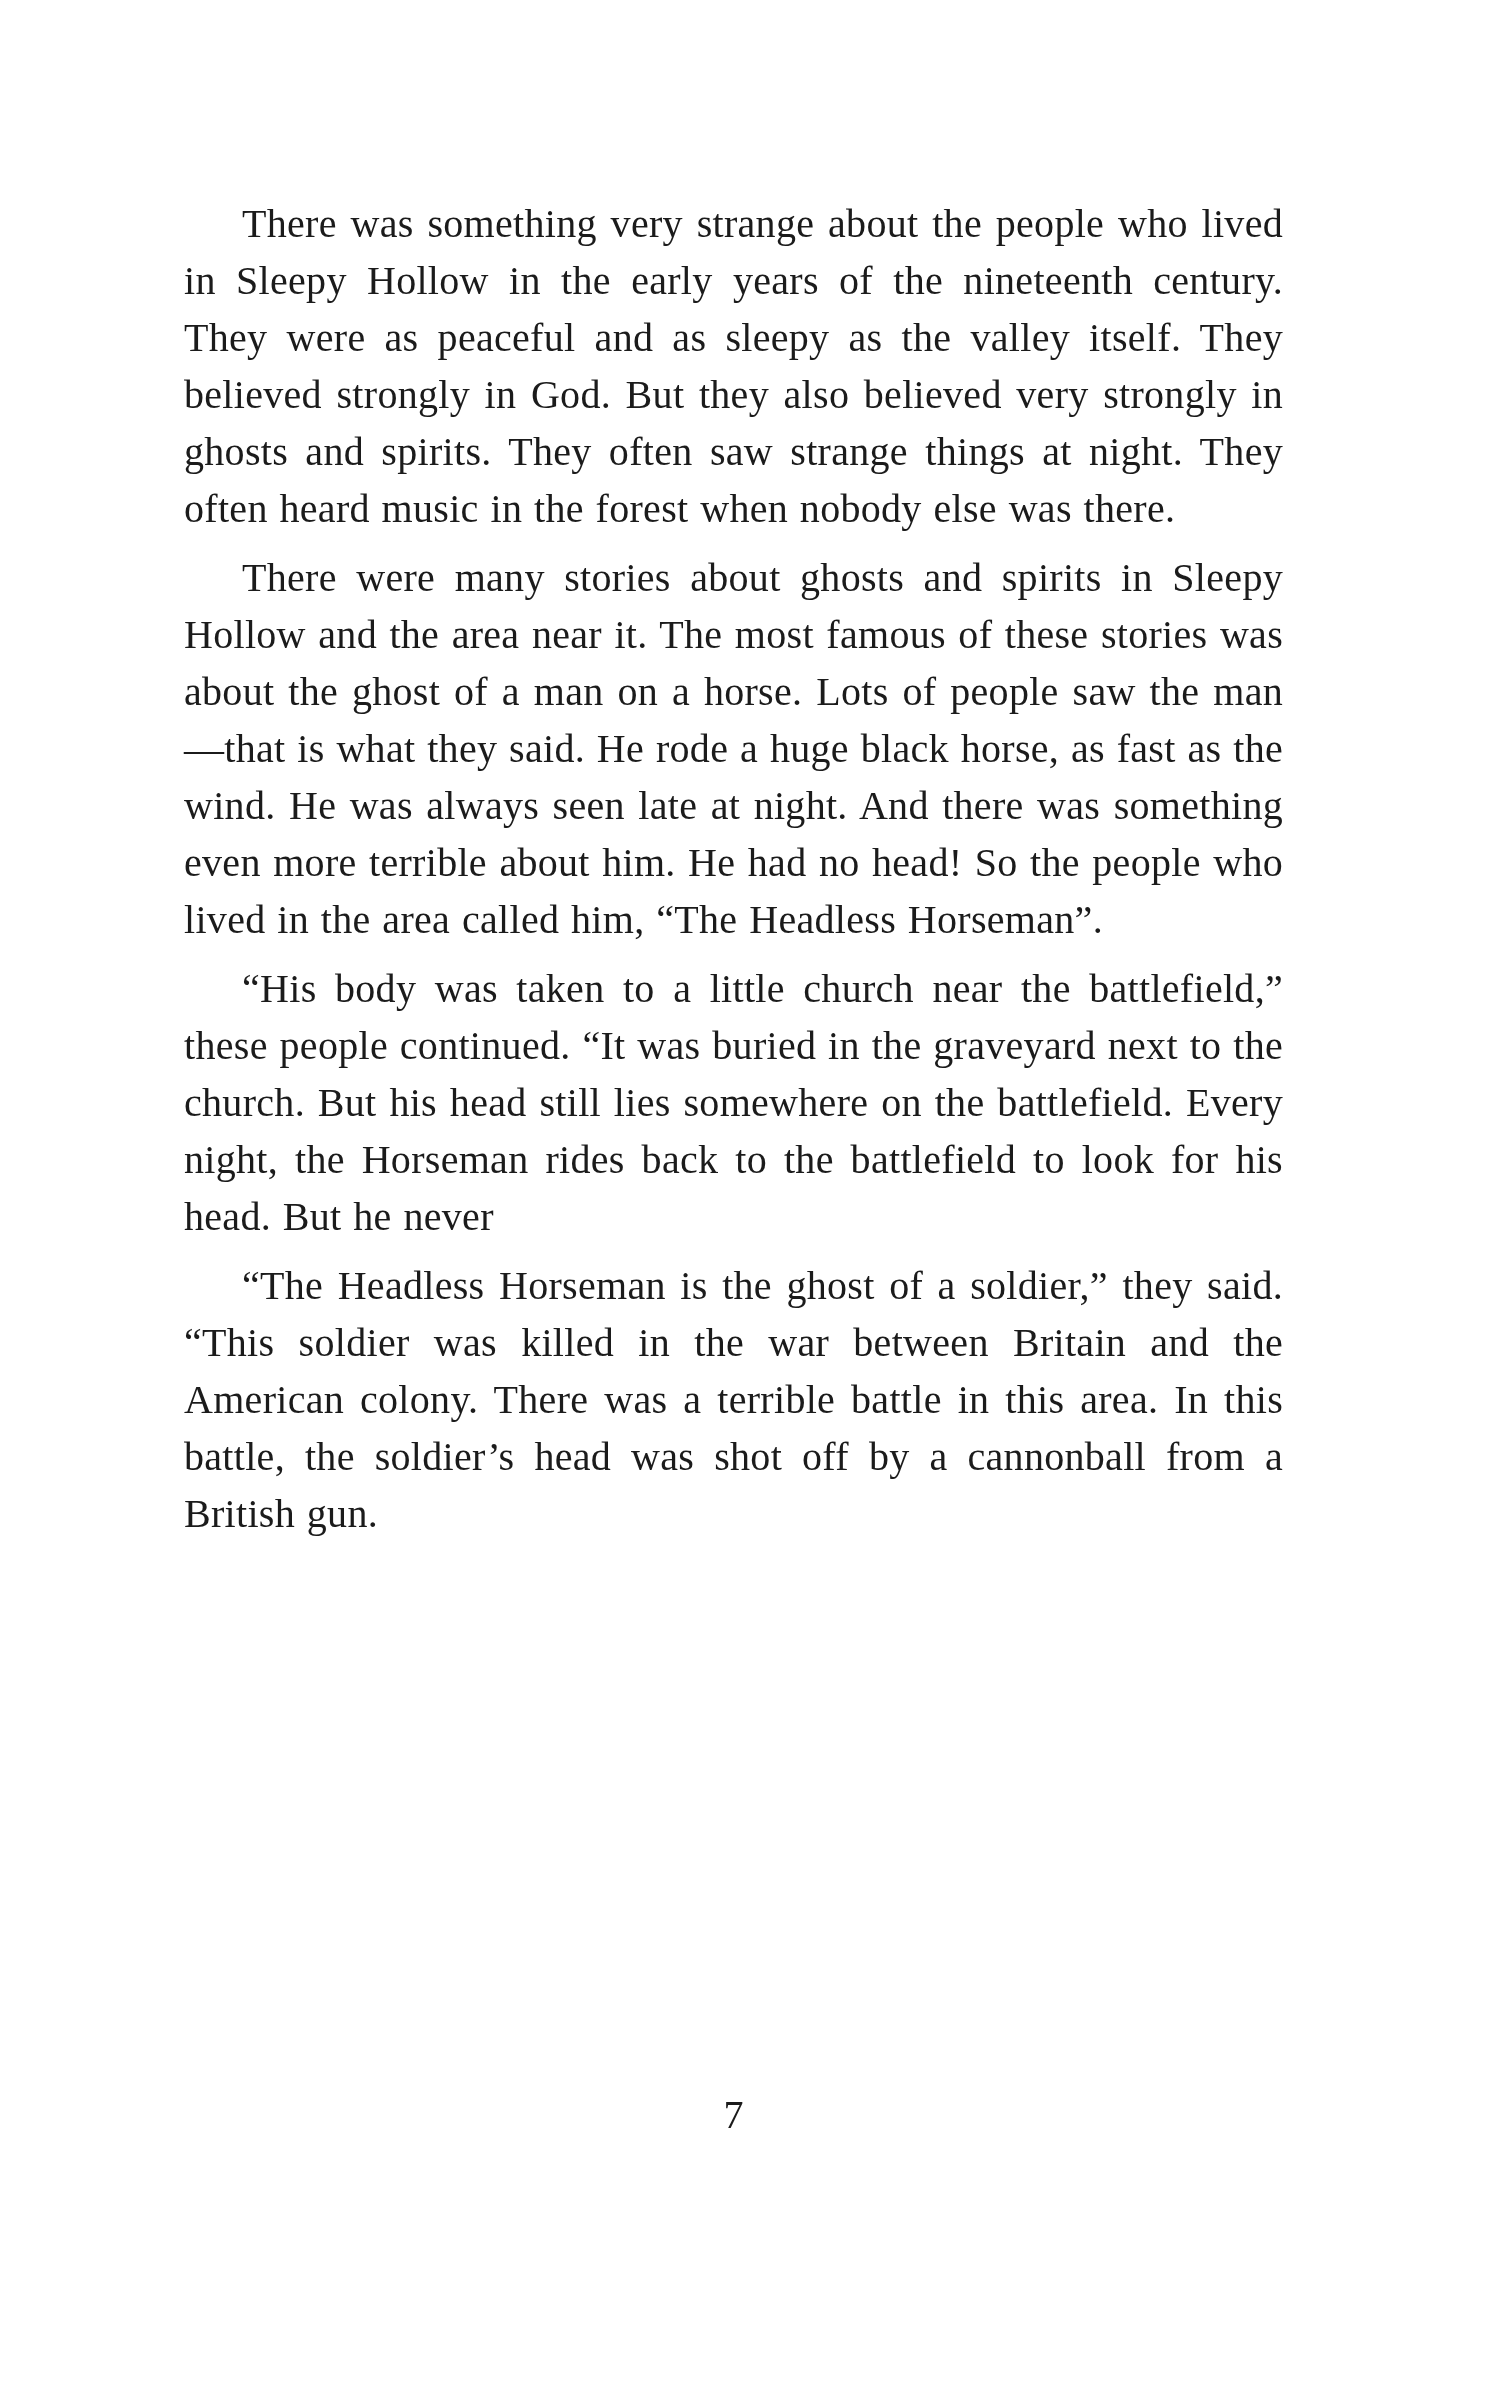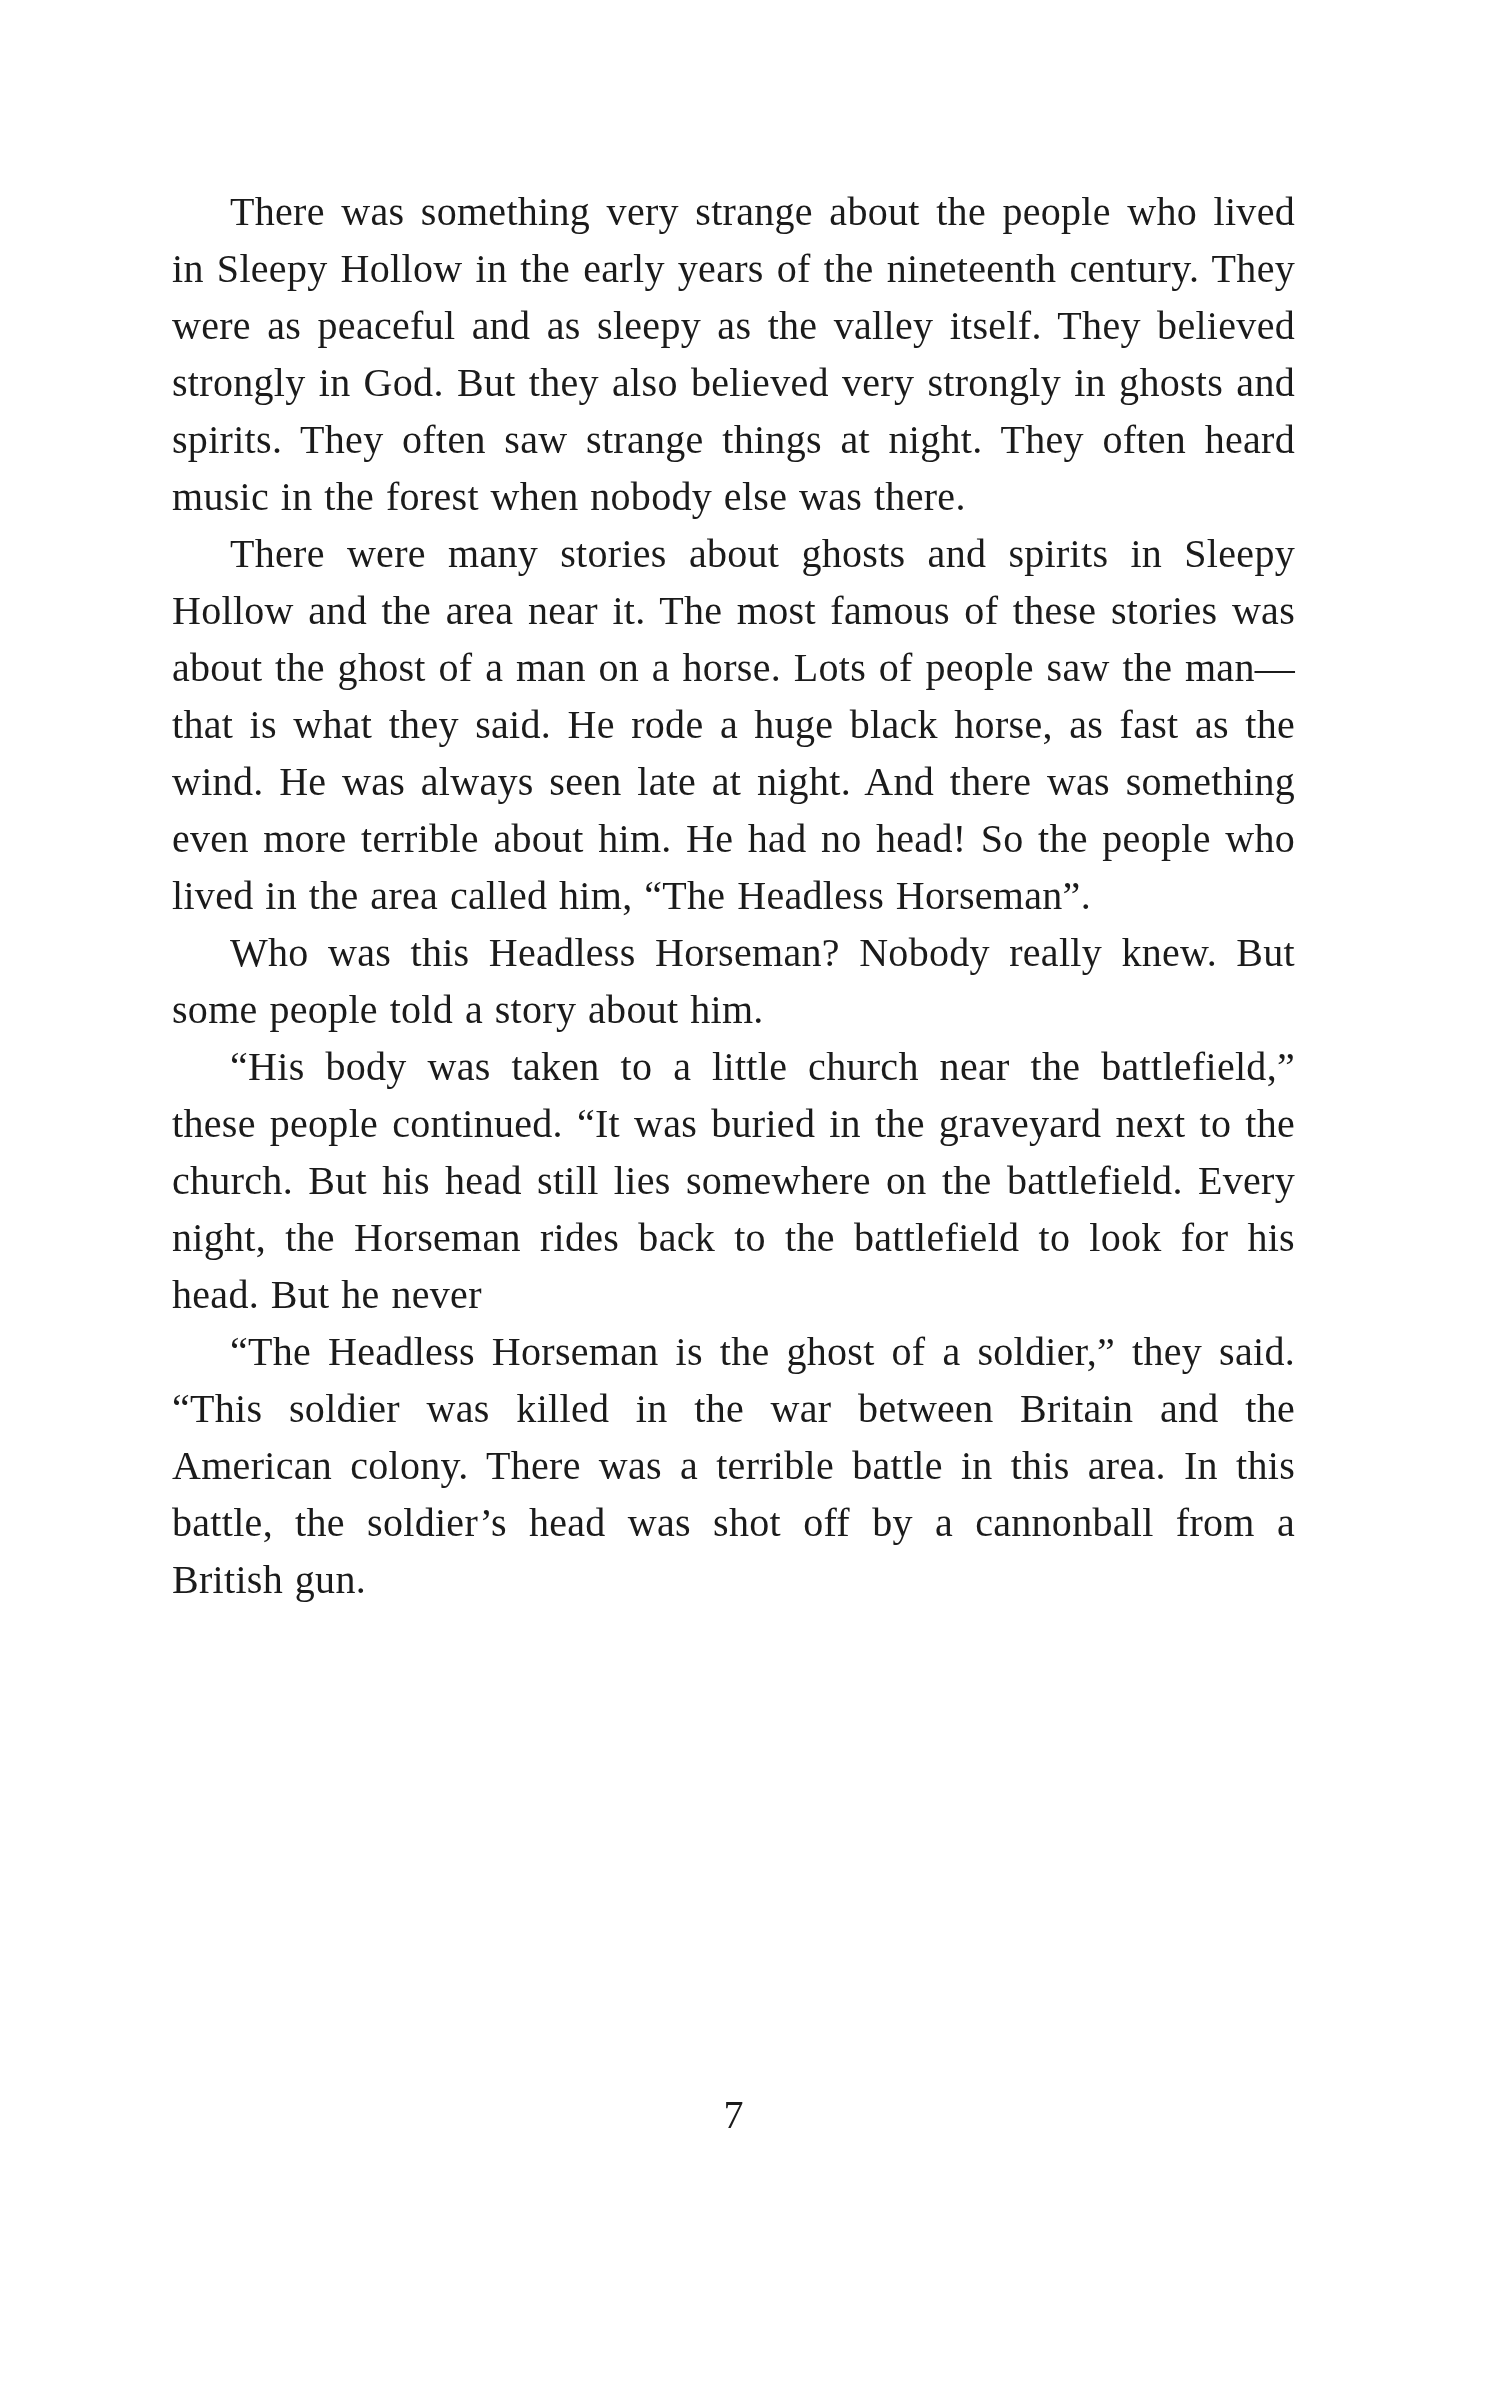--- a/index.html
+++ b/index.html
@@ -15,21 +15,21 @@
     background: #ffffff;
     color: #1b1b1b;
     font-family: "Liberation Serif", "DejaVu Serif", serif;
     padding: 183px 205px 0 172px;
     overflow: hidden;
   }
   .text-block {
     width: 100%;
   }
   .para {
-    margin: 0;
+    margin: 12px;
     padding: 0;
     text-align: justify;
     text-indent: 58px;
     font-size: 40px;
     line-height: 57px;
     letter-spacing: 0.3px;
     word-spacing: 1.5px;
   }
   .page-number {
     position: absolute;
@@ -42,18 +42,17 @@
     color: #1b1b1b;
   }
 </style>
 </head>
 <body>
 
 <div class="page">
   <div class="text-block">
     <p class="para">There was something very strange about the people who lived in Sleepy Hollow in the early years of the nineteenth century. They were as peaceful and as sleepy as the valley itself. They believed strongly in God. But they also believed very strongly in ghosts and spirits. They often saw strange things at night. They often heard music in the forest when nobody else was there.</p>
     <p class="para">There were many stories about ghosts and spirits in Sleepy Hollow and the area near it. The most famous of these stories was about the ghost of a man on a horse. Lots of people saw the man—that is what they said. He rode a huge black horse, as fast as the wind. He was always seen late at night. And there was something even more terrible about him. He had no head! So the people who lived in the area called him, “The Headless Horseman”.</p>
-    <p class="para">Who was this Headless Horseman? Nobody really knew. But some people told a story about him.</p>
     <p class="para">“His body was taken to a little church near the battlefield,” these people continued. “It was buried in the graveyard next to the church. But his head still lies somewhere on the battlefield. Every night, the Horseman rides back to the battlefield to look for his head. But he never</p>
     <p class="para">“The Headless Horseman is the ghost of a soldier,” they said. “This soldier was killed in the war between Britain and the American colony. There was a terrible battle in this area. In this battle, the soldier’s head was shot off by a cannonball from a British gun.</p>
   </div>
   <div class="page-number">7</div>
 </div>
 
 </body></html>

